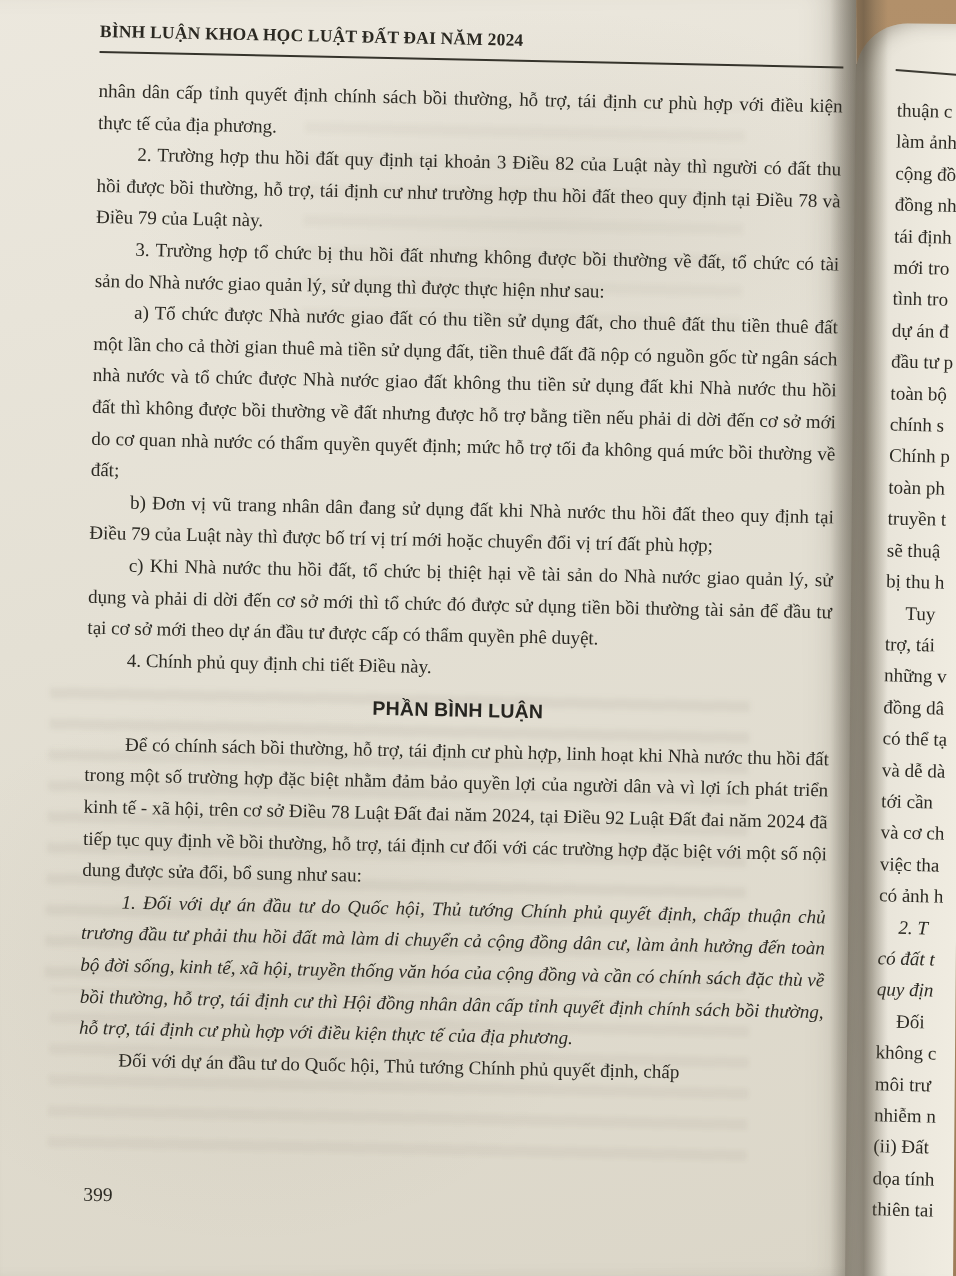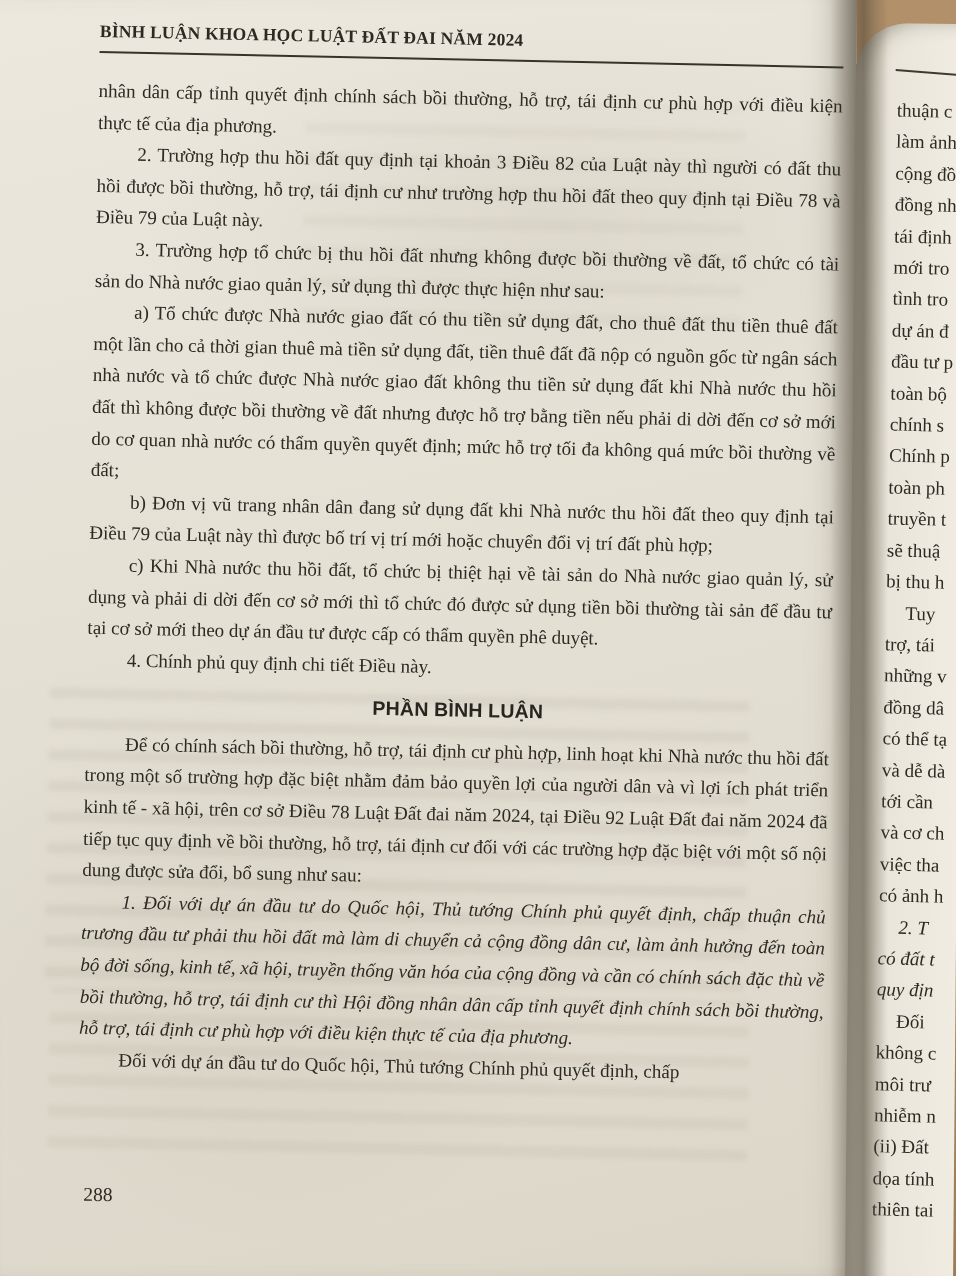--- a/index.html
+++ b/index.html
@@ -104,21 +104,21 @@
     <p class="body-par">c) Khi Nhà nước thu hồi đất, tổ chức bị thiệt hại về tài sản do Nhà nước giao quản lý, sử dụng và phải di dời đến cơ sở mới thì tổ chức đó được sử dụng tiền bồi thường tài sản để đầu tư tại cơ sở mới theo dự án đầu tư được cấp có thẩm quyền phê duyệt.</p>
     <p class="body-par">4. Chính phủ quy định chi tiết Điều này.</p>
 
     <div class="section-heading">PHẦN BÌNH LUẬN</div>
 
     <p class="body-par">Để có chính sách bồi thường, hỗ trợ, tái định cư phù hợp, linh hoạt khi Nhà nước thu hồi đất trong một số trường hợp đặc biệt nhằm đảm bảo quyền lợi của người dân và vì lợi ích phát triển kinh tế - xã hội, trên cơ sở Điều 78 Luật Đất đai năm 2024, tại Điều 92 Luật Đất đai năm 2024 đã tiếp tục quy định về bồi thường, hỗ trợ, tái định cư đối với các trường hợp đặc biệt với một số nội dung được sửa đổi, bổ sung như sau:</p>
     <p class="body-par italic">1. Đối với dự án đầu tư do Quốc hội, Thủ tướng Chính phủ quyết định, chấp thuận chủ trương đầu tư phải thu hồi đất mà làm di chuyển cả cộng đồng dân cư, làm ảnh hưởng đến toàn bộ đời sống, kinh tế, xã hội, truyền thống văn hóa của cộng đồng và cần có chính sách đặc thù về bồi thường, hỗ trợ, tái định cư thì Hội đồng nhân dân cấp tỉnh quyết định chính sách bồi thường, hỗ trợ, tái định cư phù hợp với điều kiện thực tế của địa phương.</p>
     <p class="body-par">Đối với dự án đầu tư do Quốc hội, Thủ tướng Chính phủ quyết định, chấp</p>
   </div>
 
-  <div class="page-number">288</div>
+  <div class="page-number">399</div>
 </div>
 
 <div class="gutter-shadow"></div>
 
 <div class="right-page">
   <div class="right-header-rule"></div>
   <div class="right-col">
     <div class="frag">thuận c</div>
     <div class="frag">làm ảnh</div>
     <div class="frag">cộng đồ</div>

